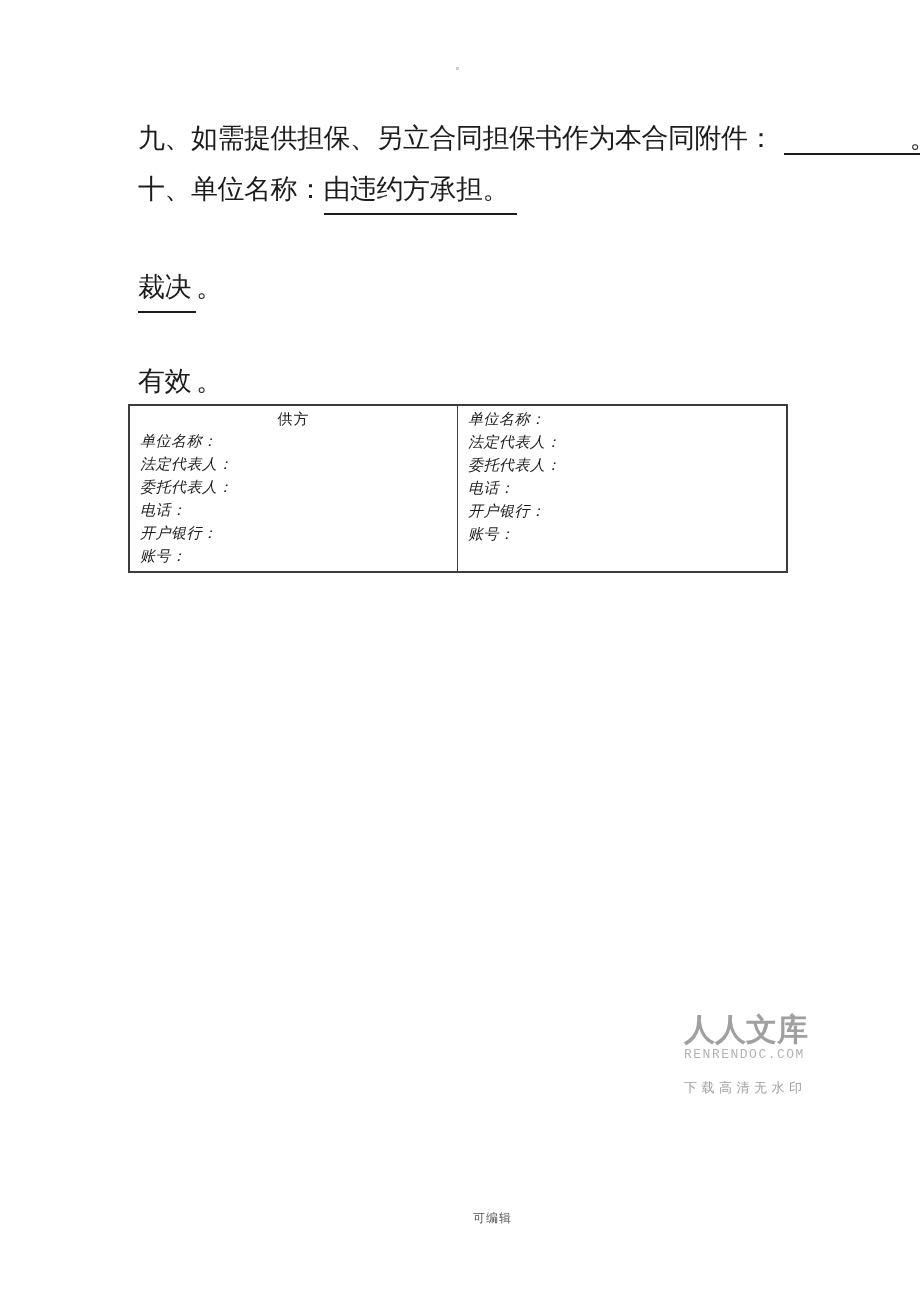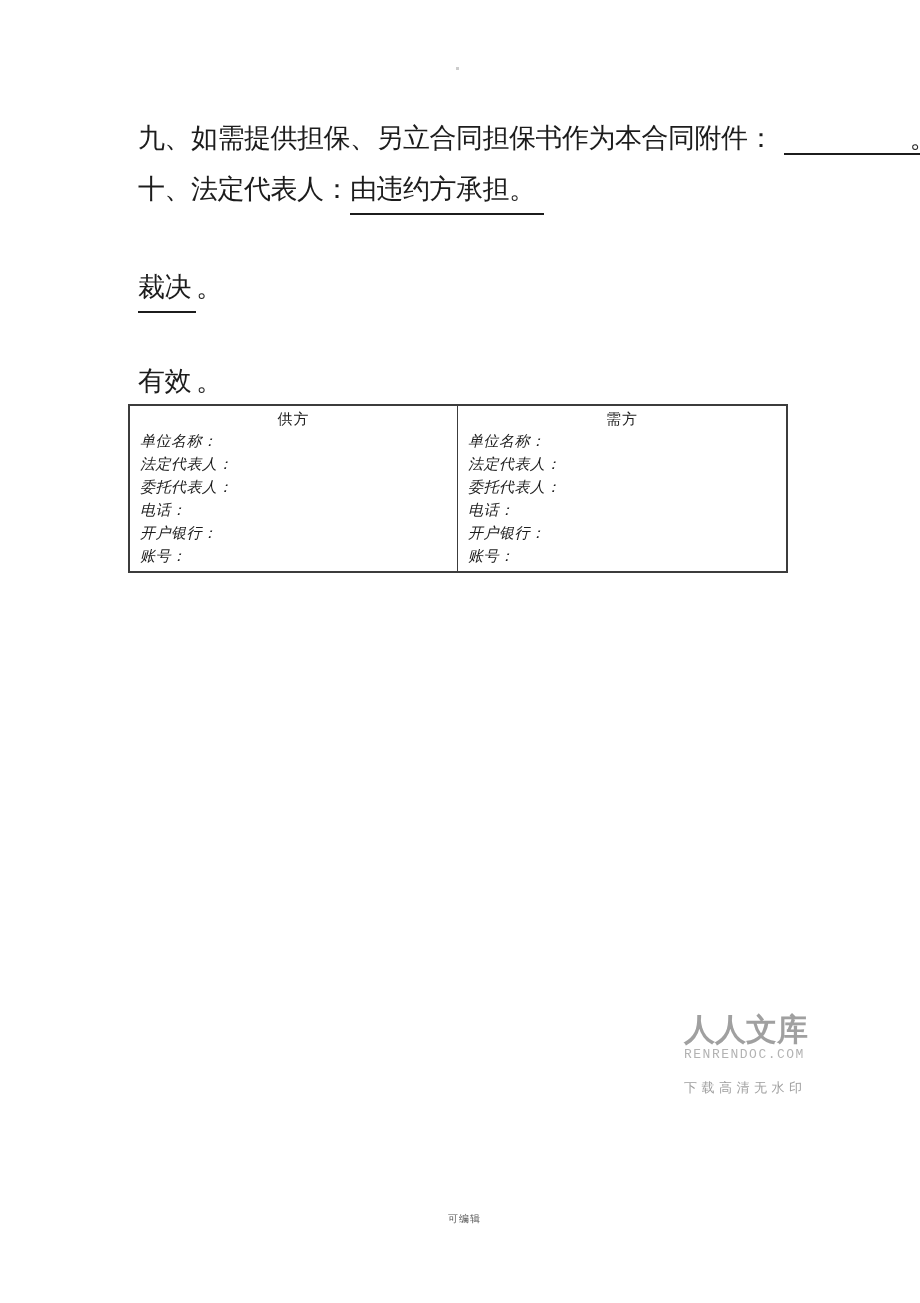--- a/index.html
+++ b/index.html
@@ -99,39 +99,39 @@
   .wm-tagline {
     font-size:13px; line-height:14px;
     color:var(--watermark-tagline,#9e9e9e);
     letter-spacing:4.5px;
     font-family:"Liberation Sans","DejaVu Sans",sans-serif;
     margin-top:20px;
     white-space:nowrap;
   }
 
   .edit-note {
-    position:absolute; left:448px; top:1214px;
-    font-size:10px; line-height:9px;
+    position:absolute; left:473px; top:1214px;
+    font-size:12px; line-height:9px;
     color:#555555;
     letter-spacing:1px;
   }
 </style>
 </head>
 <body>
 
 <div class="page" style="--text: #1c1c1c; --table-border: #3c3c3c; --watermark-title: #a0a0a0; --watermark-domain: #b3b3b3; --watermark-tagline: #9e9e9e;">
 
   <div class="speck"></div>
 
   <div class="clause clause-9">
     <span>九、如需提供担保、另立合同担保书作为本合同附件：</span><span class="blank-line"><span>。</span></span>
   </div>
 
   <div class="clause clause-10">
-    <span>十、法定代表人：</span><span class="u u-ext-sm">由违约方承担。</span>
+    <span>十、单位名称：</span><span class="u u-ext-sm">由违约方承担。</span>
   </div>
 
 
   <div class="clause clause-11b">
     <span class="u u-ext-xs">裁决</span><span>。</span>
   </div>
 
 
   <div class="clause clause-12b">
     <span class="u u-ext-xs">有效</span><span>。</span>
@@ -141,21 +141,20 @@
     <div class="party-col supplier">
       <div class="party-header">供方</div>
       <div class="party-row">单位名称：</div>
       <div class="party-row">法定代表人：</div>
       <div class="party-row">委托代表人：</div>
       <div class="party-row">电话：</div>
       <div class="party-row">开户银行：</div>
       <div class="party-row">账号：</div>
     </div>
     <div class="party-col buyer">
-      <div class="party-header">需方</div>
       <div class="party-row">单位名称：</div>
       <div class="party-row">法定代表人：</div>
       <div class="party-row">委托代表人：</div>
       <div class="party-row">电话：</div>
       <div class="party-row">开户银行：</div>
       <div class="party-row">账号：</div>
     </div>
   </div>
 
   <div class="watermark">

